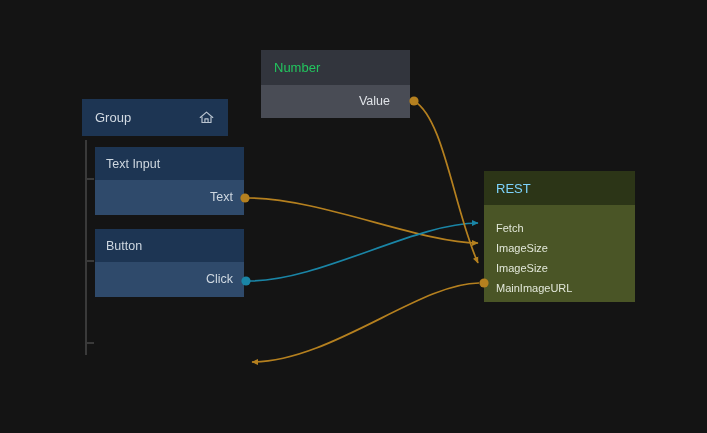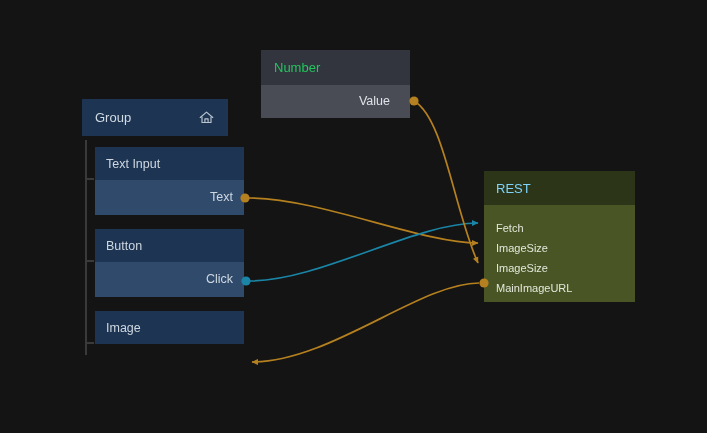--- a/index.html
+++ b/index.html
@@ -183,23 +183,20 @@
     </div>
     <div class="bdy-blue">
       <span class="port-row">Click</span>
     </div>
   </div>
   <svg style="position:absolute; left:240px; top:275px; width:14px; height:14px;">
     <circle cx="6" cy="6" r="4.6" fill="#1a85a6"></circle>
   </svg>
 
   <div class="node bnode" style="left:95px; top:311px;">
-    <div class="hdr">
-      <span>Image</span>
-    </div>
   </div>
 
   <div class="node num-node">
     <div class="hdr">
       <span>Number</span>
     </div>
     <div class="bdy">
       <span class="port-row">Value</span>
     </div>
   </div>

